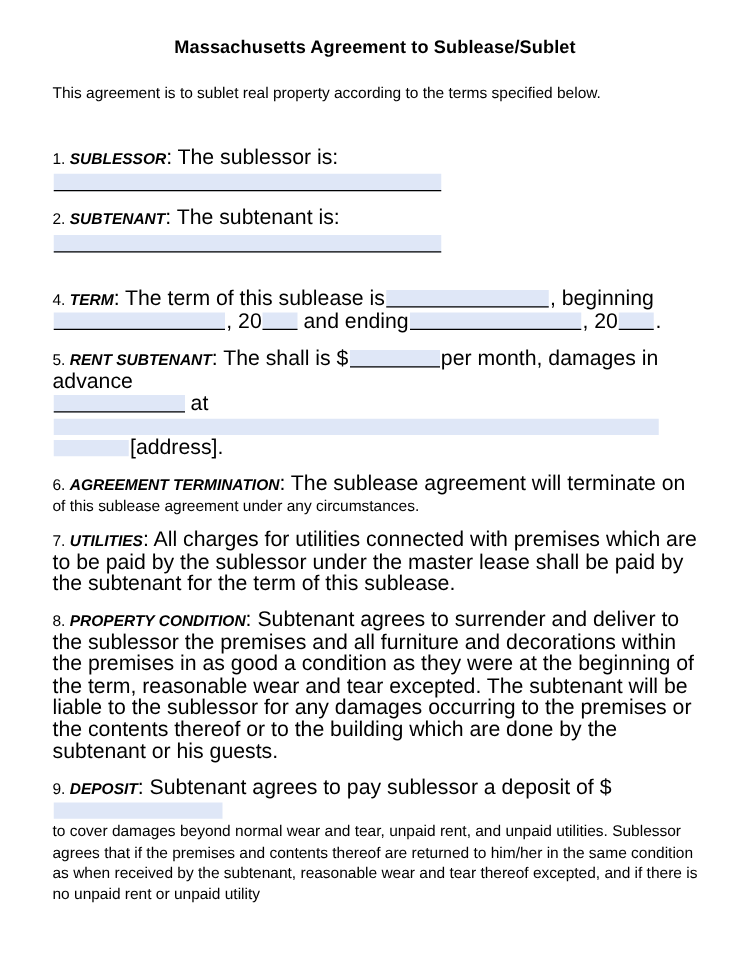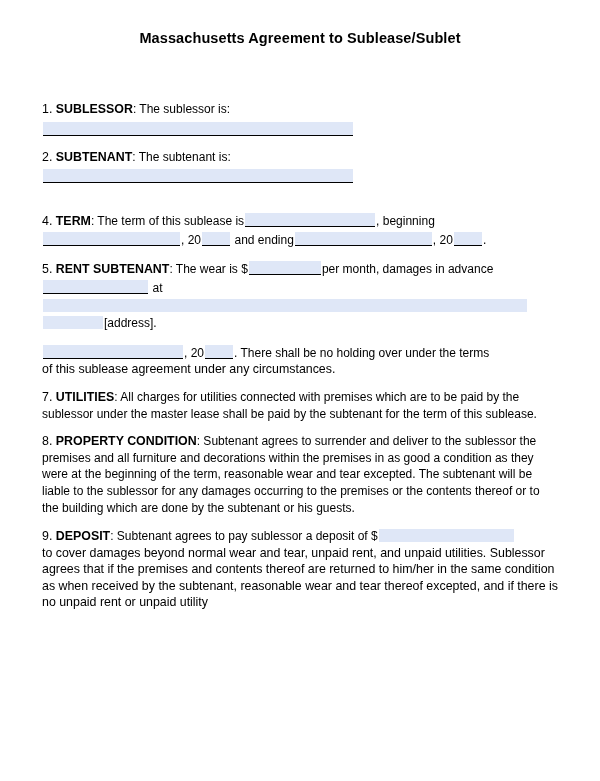--- a/index.html
+++ b/index.html
@@ -34,20 +34,21 @@
     margin: 0;
   }
   .gap-lg { height: 20px; }
   .gap-md { height: 15px; }
   .gap-sm { height: 11px; }
   .sec-num {
     font-weight: normal;
   }
   .sec-head {
     font-weight: bold;
+    font-style: italic;
   }
   
   .fld {
     display: inline-block;
     background: #dfe7f7;
     border-bottom: 1px solid #000;
     vertical-align: baseline;
     height: 13px;
     margin: 0 1px;
     position: relative;
@@ -70,32 +71,33 @@
   .w-term4     { width: 137px; }
   .w-term5     { width: 28px;  }
   .w-rent      { width: 72px;  }
   .w-day       { width: 82px;  }
   .w-payto     { width: 105px; }
   .w-addr-full { width: 484px; }
   .w-addr-sm   { width: 60px;  }
   .w-termin1   { width: 140px; }
   .w-termin2   { width: 28px;  }
   .w-deposit   { width: 135px; }
-  .inline-txt { font-size: 12px; }
+  .inline-txt { font-size: 17px; }
   .tight { line-height: 17px; }
 </style>
 </head>
 <body>
 
 <div class="page">
 
   <h1 class="doc-title">Massachusetts Agreement to Sublease/Sublet</h1>
 
   <div class="gap-lg"></div>
 
+  <p class="block">This agreement is to sublet real property according to the terms specified below.</p>
 
   <div class="gap-md"></div>
 
 
   <div class="gap-lg"></div>
 
   <div>
     <p class="block">
       <span class="sec-num">1.</span>
       <span class="sec-head">SUBLESSOR</span><span class="inline-txt">:  The sublessor is:</span>
@@ -127,39 +129,40 @@
       <span class="fld w-term2"></span><span class="inline-txt">, 20</span><span class="fld w-term3"></span>
       <span class="inline-txt">and ending</span><span class="fld w-term4"></span><span class="inline-txt">, 20</span><span class="fld w-term5"></span><span class="inline-txt">.</span>
     </p>
   </div>
 
   <div class="gap-sm"></div>
 
   <div>
     <p class="block tight">
       <span class="sec-num">5.</span>
-      <span class="sec-head">RENT SUBTENANT</span><span class="inline-txt">:  The wear is $</span><span class="fld w-rent"></span><span class="inline-txt">per month, damages in advance</span>
+      <span class="sec-head">RENT SUBTENANT</span><span class="inline-txt">:  The shall is $</span><span class="fld w-rent"></span><span class="inline-txt">per month, damages in advance</span>
     </p>
     <p class="block tight">
       <span class="fld w-payto"></span>
       <span class="inline-txt">at</span>
     </p>
     <p class="block tight">
       <span class="fld noline w-addr-full"></span>
     </p>
     <p class="block tight">
       <span class="fld noline w-addr-sm"></span><span class="inline-txt">[address].</span>
     </p>
   </div>
 
   <div class="gap-sm"></div>
 
   <div>
     <p class="block tight">
-      <span class="fld w-termin1"></span><span class="inline-txt">, 20</span><span class="fld w-termin2"></span><span class="inline-txt">. There shall be no holding over under the terms</span>
+      <span class="sec-num">6.</span>
+      <span class="sec-head">AGREEMENT TERMINATION</span><span class="inline-txt">:  The sublease agreement will terminate on</span>
     </p>
     <p class="block tight">of this sublease agreement under any circumstances.</p>
   </div>
 
   <div class="gap-sm"></div>
 
   <div>
     <p class="block tight">
       <span class="sec-num">7.</span>
       <span class="sec-head">UTILITIES</span><span class="inline-txt">:  All charges for utilities connected with premises which are to be paid by the sublessor under the master lease shall be paid by the subtenant for the term of this sublease.</span>

